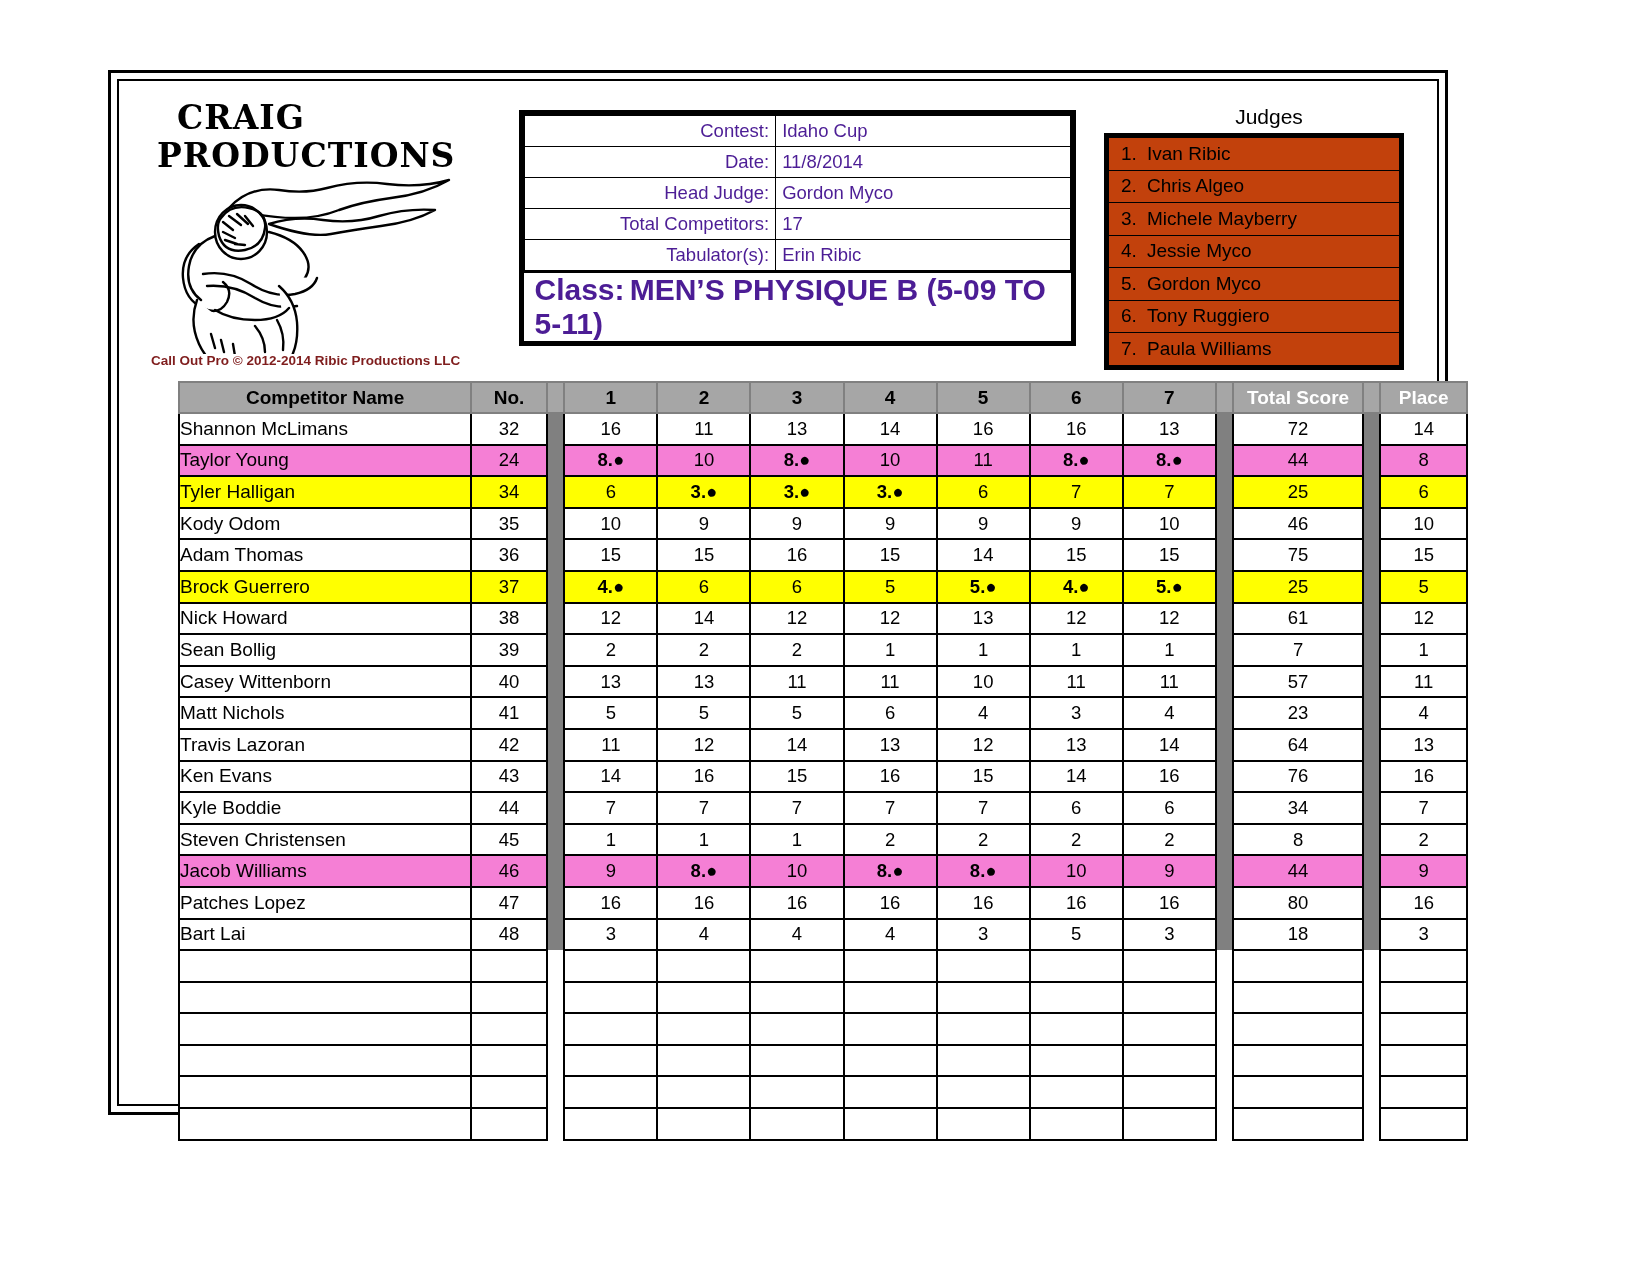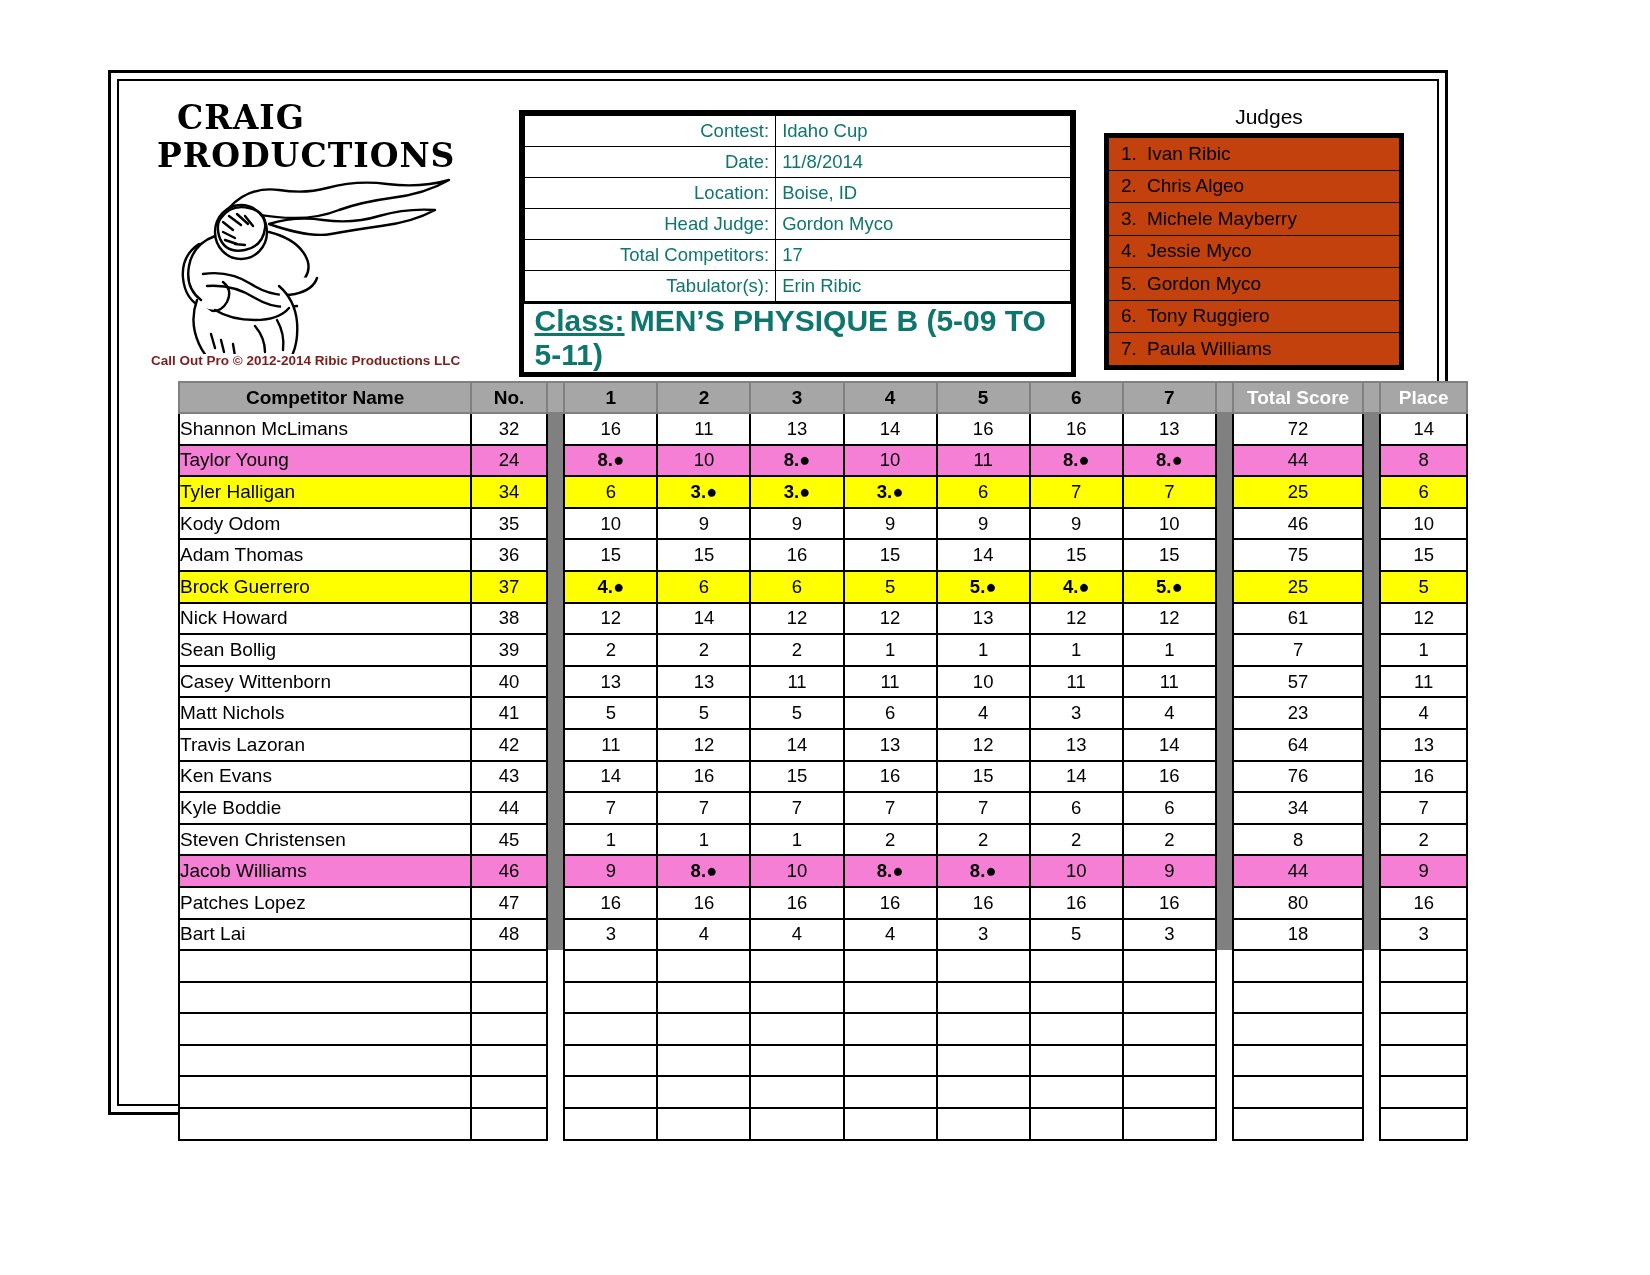--- a/index.html
+++ b/index.html
@@ -17,25 +17,25 @@
   #logo .l2{font-size:33px;margin-left:8px;margin-top:5px;}
   #logo .figure{position:relative;margin-left:10px;margin-top:2px;width:320px;height:180px;}
   #copyright{position:absolute;left:32px;top:272px;font-size:13.5px;font-weight:bold;
       font-family:"Liberation Sans",sans-serif;color:#7f1d1d;white-space:nowrap;}
 
   
   #infobox{position:absolute;left:400px;top:29px;width:557px;border:5px solid #000;
       box-sizing:border-box;background:#fff;}
   #infobox table{border-collapse:collapse;width:100%;}
   #infobox td{border:1.5px solid #000;height:30px;font-size:18.5px;
-      font-family:"Liberation Sans",sans-serif;color:#0f766e;padding:0 6px;}
+      font-family:"Liberation Sans",sans-serif;color:#4c1d95;padding:0 6px;}
   #infobox td.lbl{text-align:right;width:46%;}
   #infobox td.val{text-align:left;}
   #classrow td{border:none;border-top:3px solid #000;height:52px;padding-left:10px;}
-  #classrow .ctitle{font-size:30px;font-weight:bold;white-space:nowrap;text-decoration:underline;}
+  #classrow .ctitle{font-size:30px;font-weight:bold;white-space:nowrap;}
   #classrow .cname{font-size:30px;font-weight:bold;}
 
   
   #judges-title{position:absolute;left:1000px;top:24px;width:300px;text-align:center;
       font-size:21px;color:#000;}
   #judgesbox{position:absolute;left:985px;top:52px;width:300px;border:4px solid #000;
       box-sizing:border-box;background:#c2410c;}
   #judgesbox table{border-collapse:collapse;width:100%;}
   #judgesbox td{border:1.5px solid #000;height:29.5px;font-size:19px;color:#000;padding-left:12px;}
   #judgesbox td .jn{display:inline-block;width:26px;}
@@ -120,24 +120,20 @@
   <div id="infobox">
     <table>
       <tbody>
         <tr>
           <td class="lbl">Contest:</td>
           <td class="val">Idaho Cup</td>
         </tr>
         <tr>
           <td class="lbl">Date:</td>
           <td class="val">11/8/2014</td>
-        </tr>
-        <tr>
-          <td class="lbl">Location:</td>
-          <td class="val">Boise, ID</td>
         </tr>
         <tr>
           <td class="lbl">Head Judge:</td>
           <td class="val">Gordon Myco</td>
         </tr>
         <tr>
           <td class="lbl">Total Competitors:</td>
           <td class="val">17</td>
         </tr>
         <tr>

